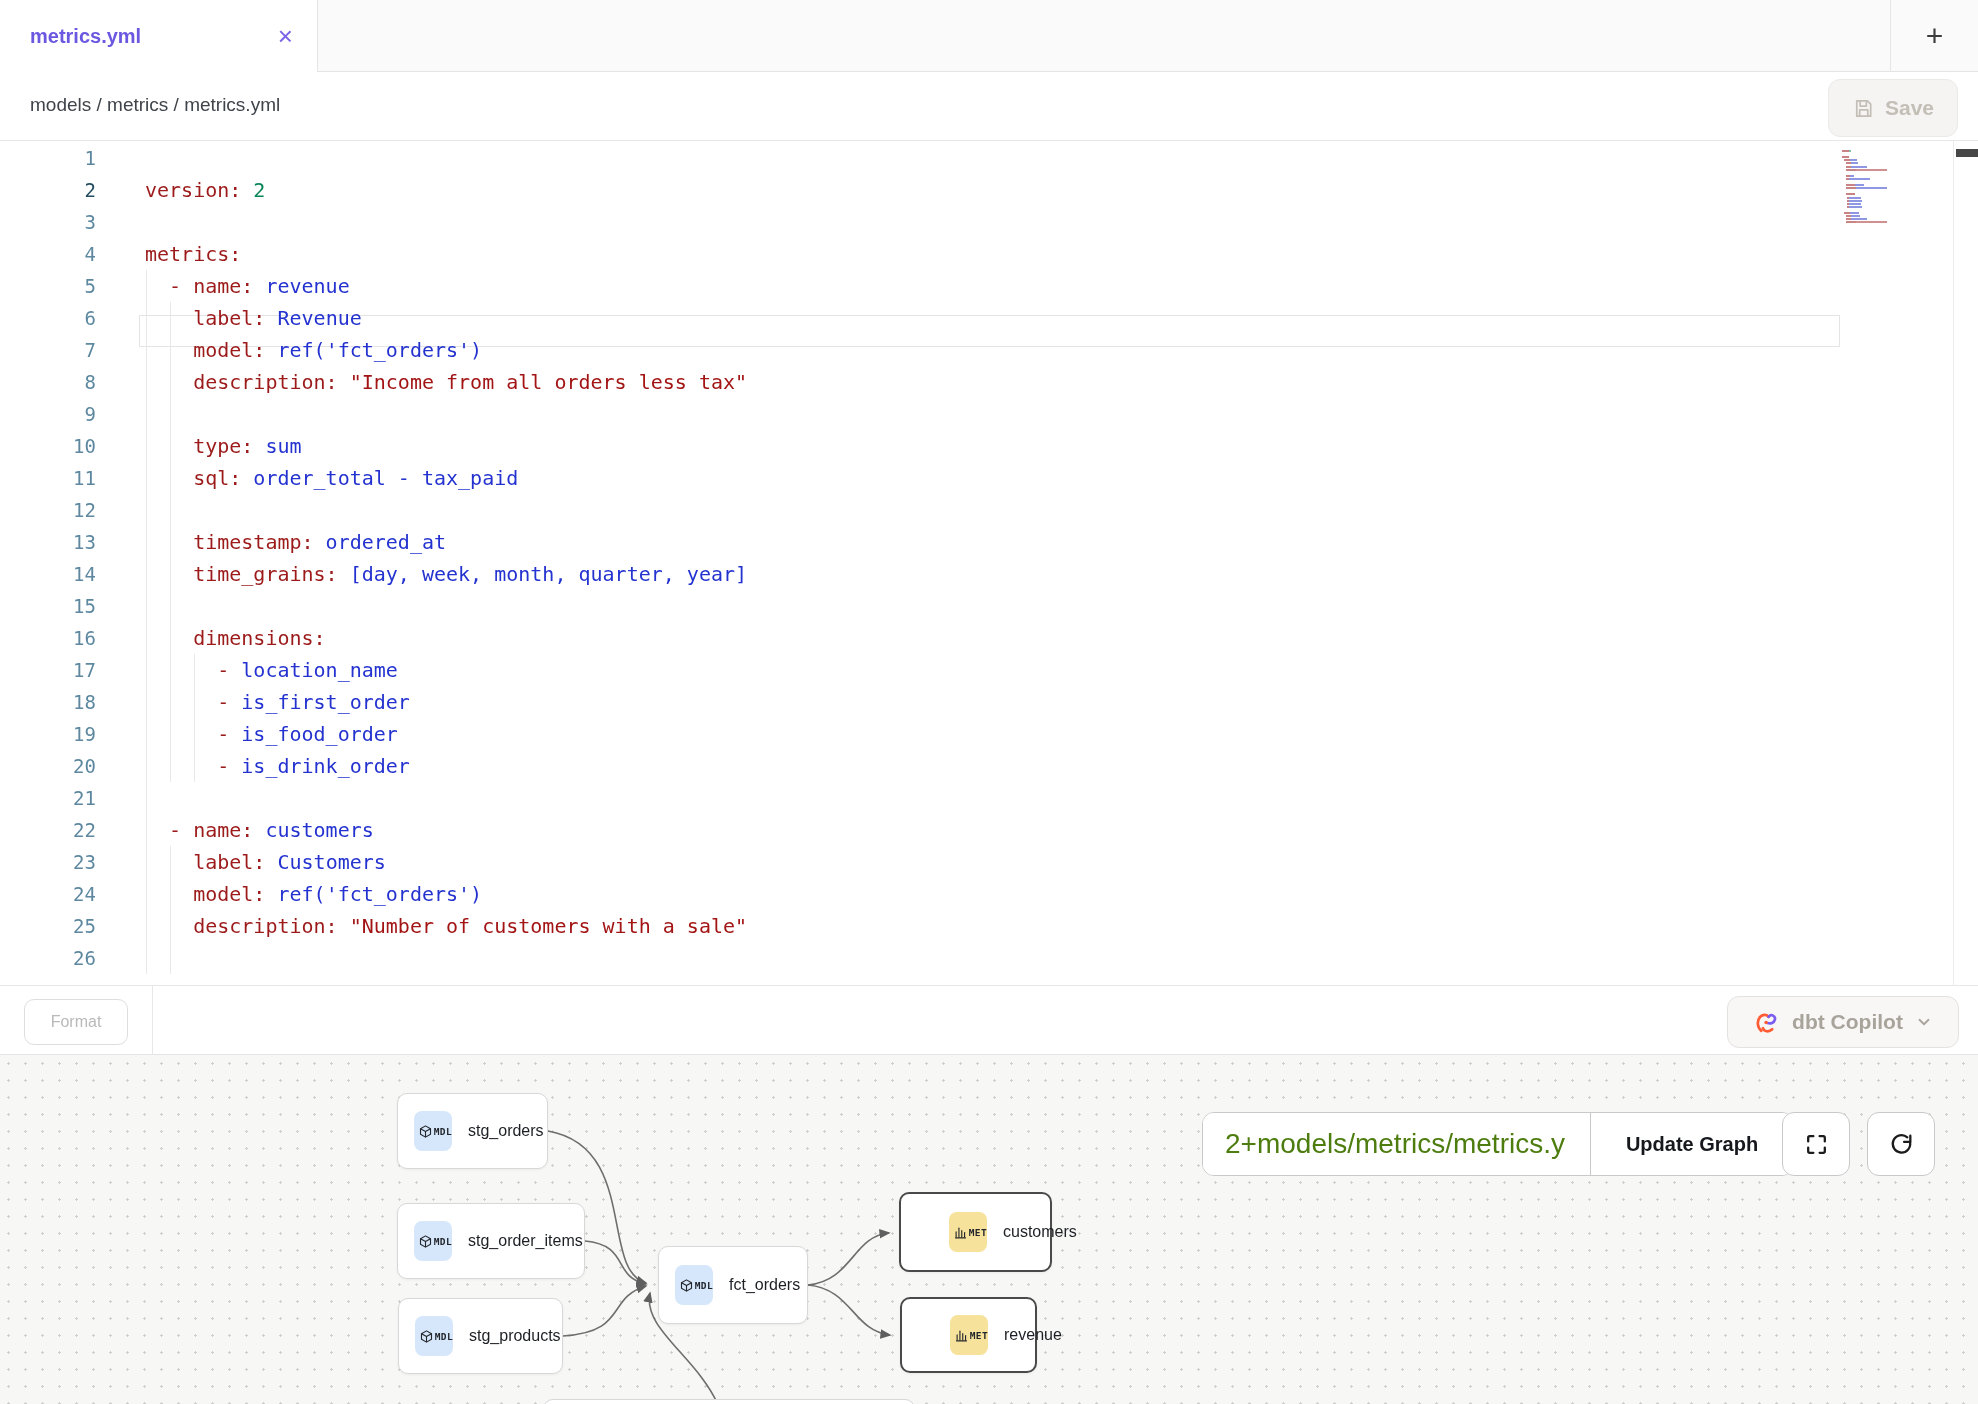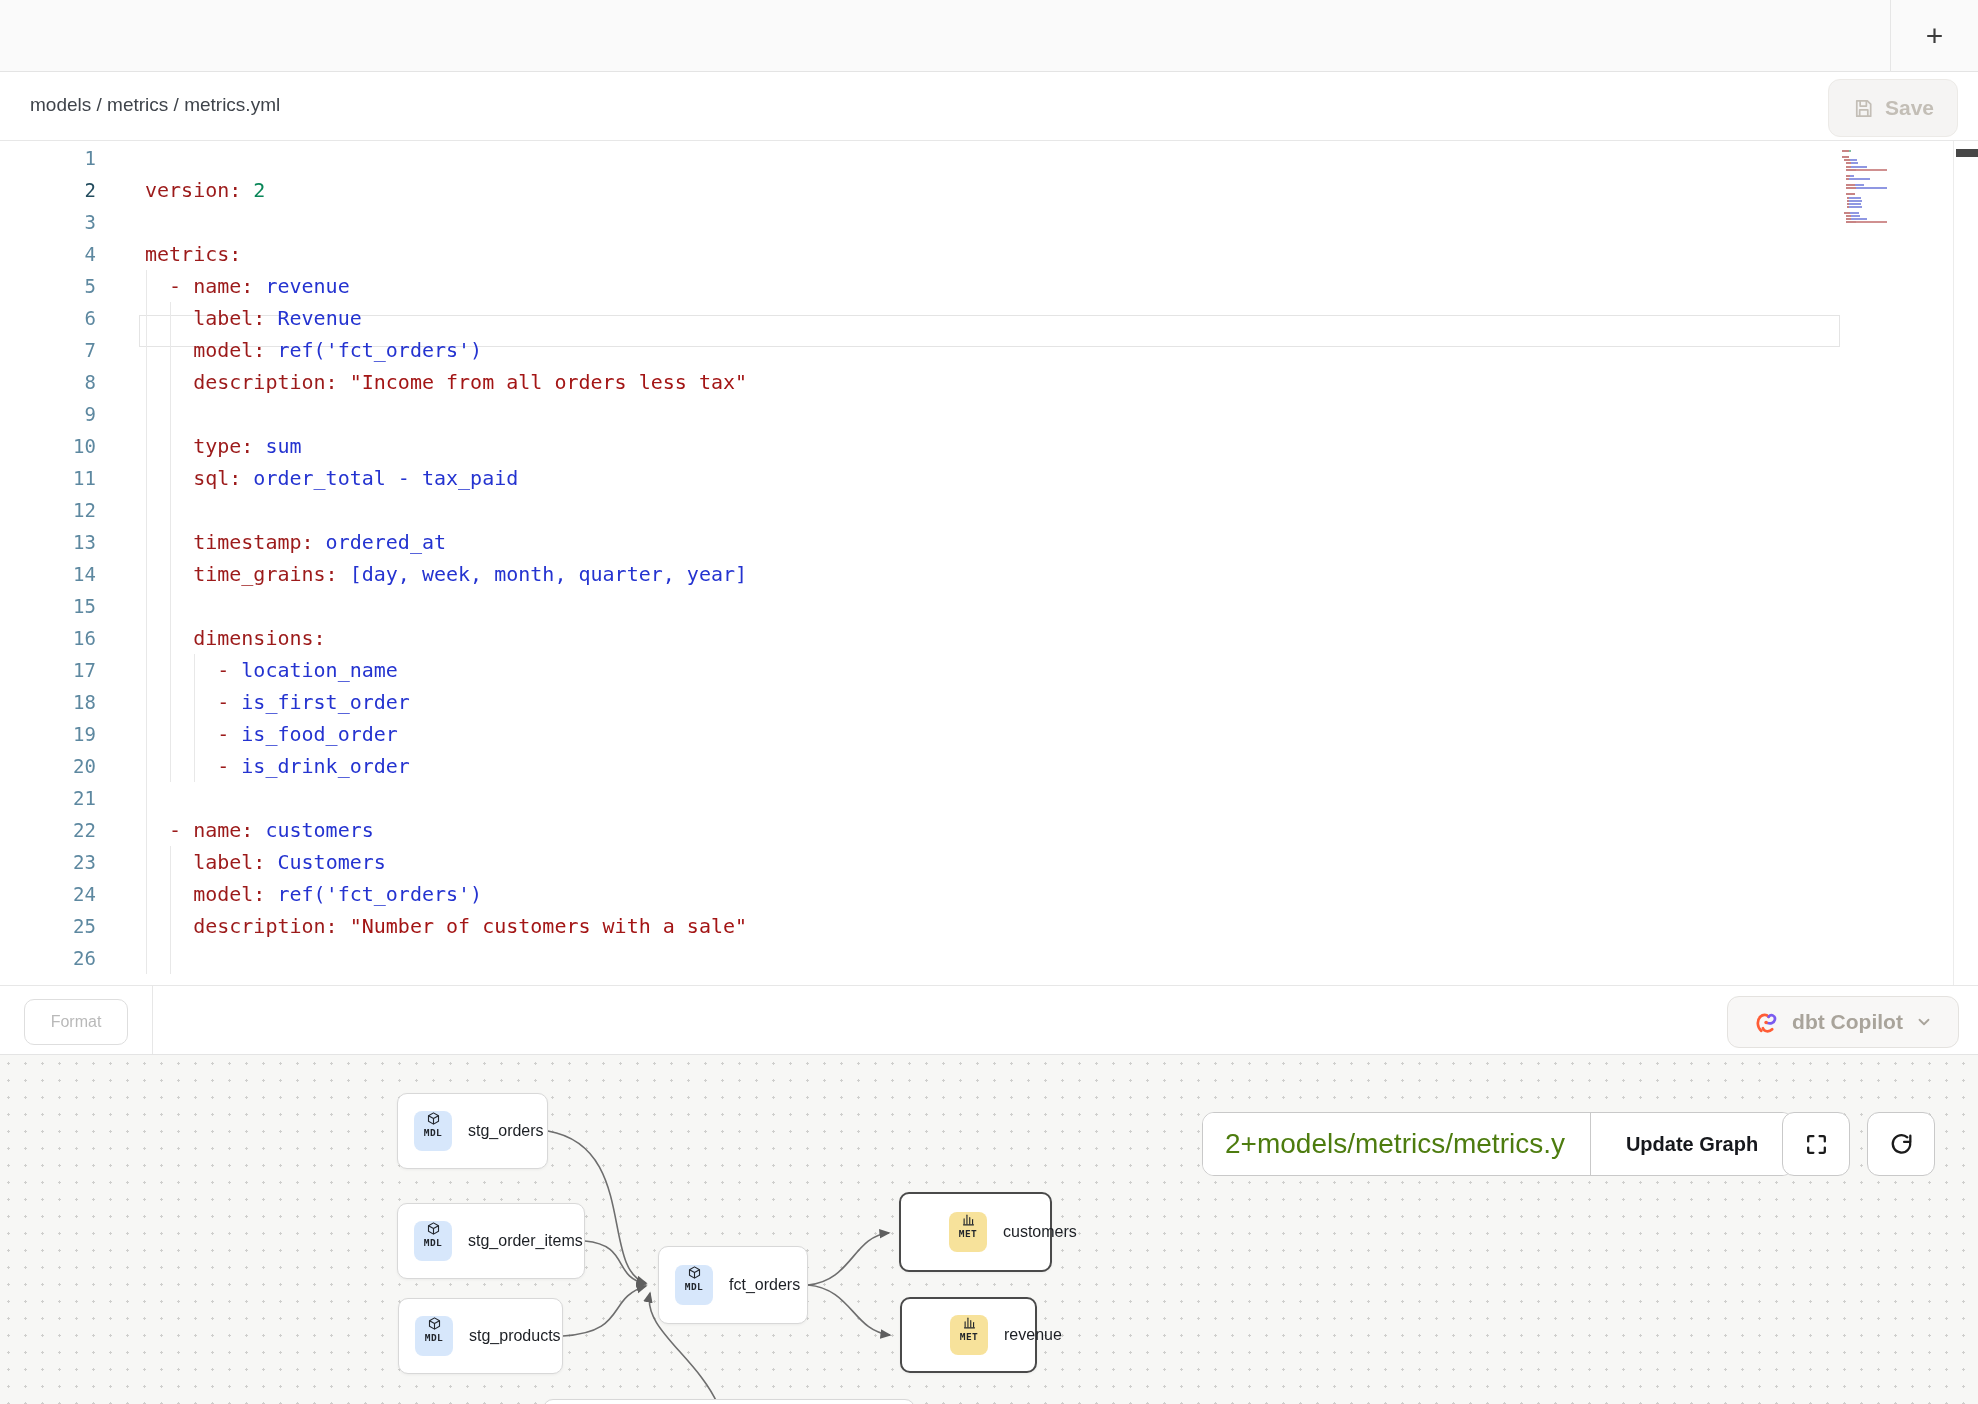--- a/index.html
+++ b/index.html
@@ -73,22 +73,22 @@
   .graph{position:absolute;left:0;top:1055px;width:1978px;height:349px;background:#f7f7f5;
          background-image:radial-gradient(#cfcfcd 1.3px,transparent 1.3px);
          background-size:17px 17px;overflow:hidden;}
   .edges{position:absolute;left:0;top:0;}
   .node{position:absolute;background:#fff;border:1.5px solid #d8d8d8;border-radius:10px;
         box-sizing:border-box;display:flex;align-items:center;padding-left:16px;
         box-shadow:0 1px 3px rgba(0,0,0,0.05);cursor:pointer;}
   .node.selected{border:2px solid #4a4a4a;padding-left:48px;}
   .node.partial{padding:0;}
   .node-label{font-size:16px;color:#1c1f24;margin-left:16px;}
-  .badge{width:38px;height:40px;border-radius:8px;display:flex;flex-direction:column;
-         align-items:center;justify-content:flex-start;gap:1px;flex:none;}
+  .badge{width:38px;height:40px;border-radius:8px;display:flex;
+         align-items:center;justify-content:flex-end;gap:1px;flex:none;}
   .badge.model{background:#d7e7fb;}
   .badge.metric{background:#f7e29b;}
   .badge span{font-size:9.5px;font-weight:600;letter-spacing:.4px;color:#22262c;
               font-family:"DejaVu Sans Mono",monospace;}
   .gctl-group{position:absolute;left:1202px;top:57px;height:64px;display:flex;background:#fff;
               border:1px solid #c9c9c9;border-radius:12px;box-sizing:border-box;overflow:hidden;}
   .gctl-input{width:343px;border:none;outline:none;font-size:28px;color:#4d7c0f;padding:0 22px;
               font-family:Liberation Sans, sans-serif;background:#fff;}
   .gctl-update{width:203px;border:none;border-left:1px solid #c9c9c9;background:#fff;
                font-size:20px;font-weight:700;color:#16181d;cursor:pointer;
@@ -96,20 +96,24 @@
   .gicon-btn{position:absolute;top:57px;width:68px;height:64px;background:#fff;border:1px solid #c9c9c9;
              border-radius:12px;box-sizing:border-box;display:flex;align-items:center;
              justify-content:center;cursor:pointer;}
 </style>
 </head>
 <body>
 
 <div id="app">
 
   <div class="tabbar">
+    <div class="tab-active">
+      <span class="tab-title">metrics.yml</span>
+      <span class="tab-close">×</span>
+    </div>
     <div class="tab-filler"></div>
     <div class="tab-newzone">
       <span class="tab-plus">+</span>
     </div>
   </div>
 
   <div class="crumbrow">
     <div class="crumb">models / metrics / metrics.yml</div>
     <div class="save-btn">
       <svg width="23" height="23" viewBox="0 0 24 24" fill="none" stroke="#c3beb6" stroke-width="1.8" stroke-linejoin="round">

